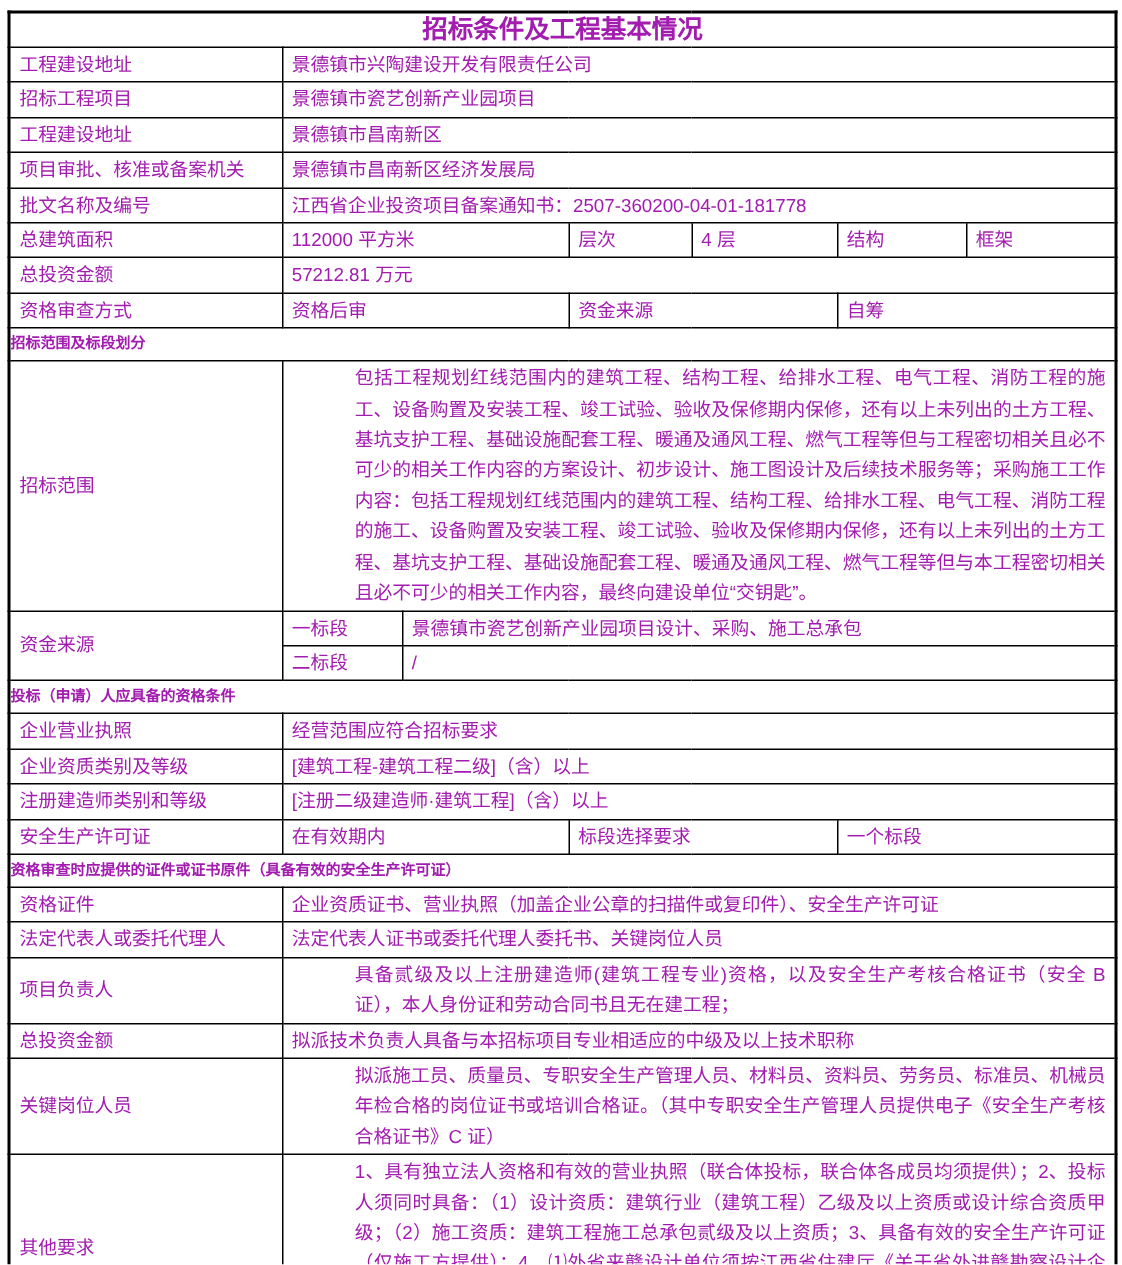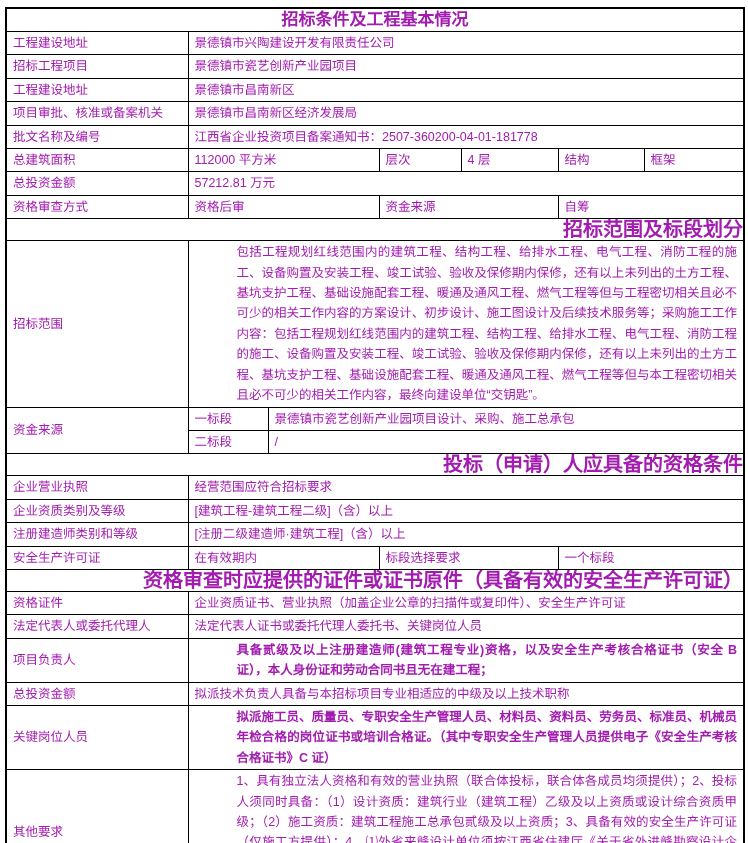--- a/index.html
+++ b/index.html
@@ -40,28 +40,28 @@
   tr.r-title td {
     height: 22px;
     text-align: center;
     font-weight: bold;
     font-size: 17px;
     line-height: 22px;
     padding: 0;
   }
   tr.r-section td {
     height: 21px;
-    text-align: right;
+    text-align: left;
     font-weight: bold;
-    font-size: 20px;
+    font-size: 10px;
     line-height: 21px;
     padding: 0;
   }
   td.justify { text-align: justify; padding-left: 48px; }
-  td.bold-val { font-weight: bold; }
+  td.bold-val { font-weight: normal; }
 </style>
 </head>
 <body>
 
 <div class="page">
   <table class="doc-table">
     <colgroup>
       <col style="width:182px">
         <col style="width:80px">
         <col style="width:111px">

